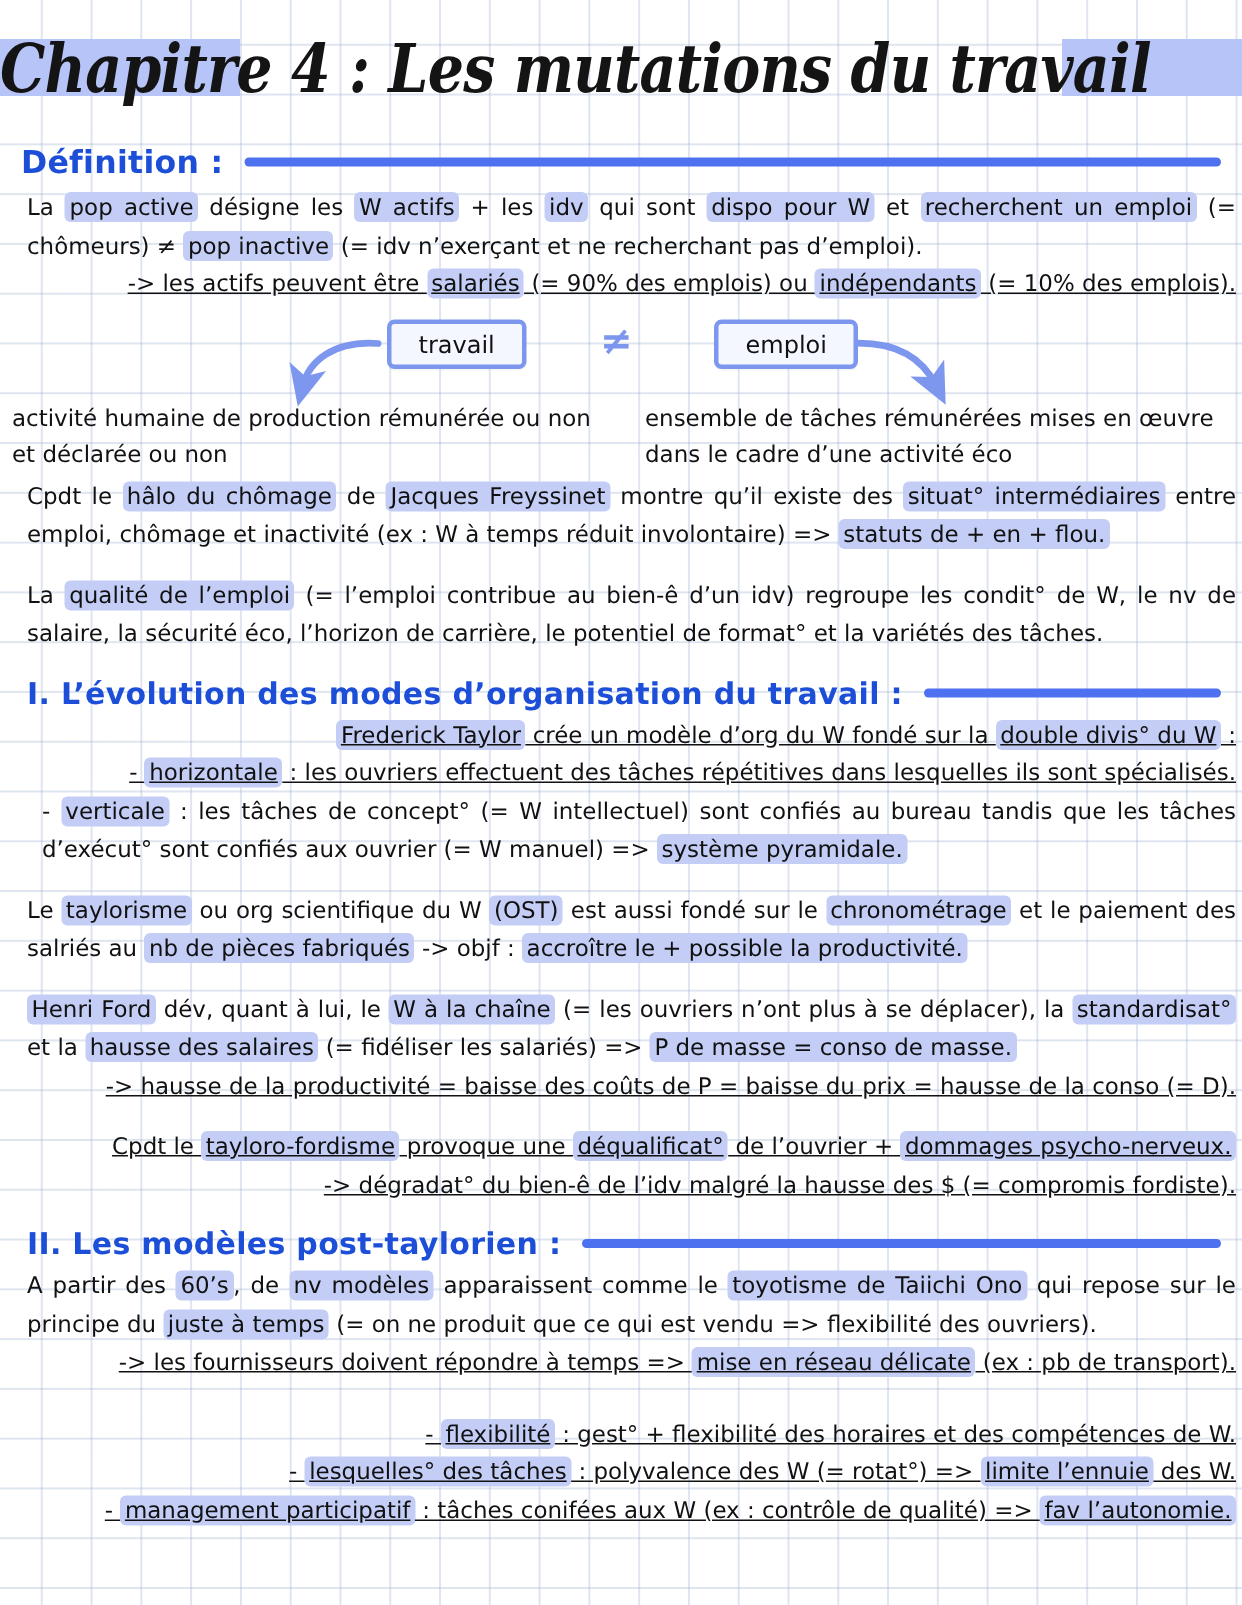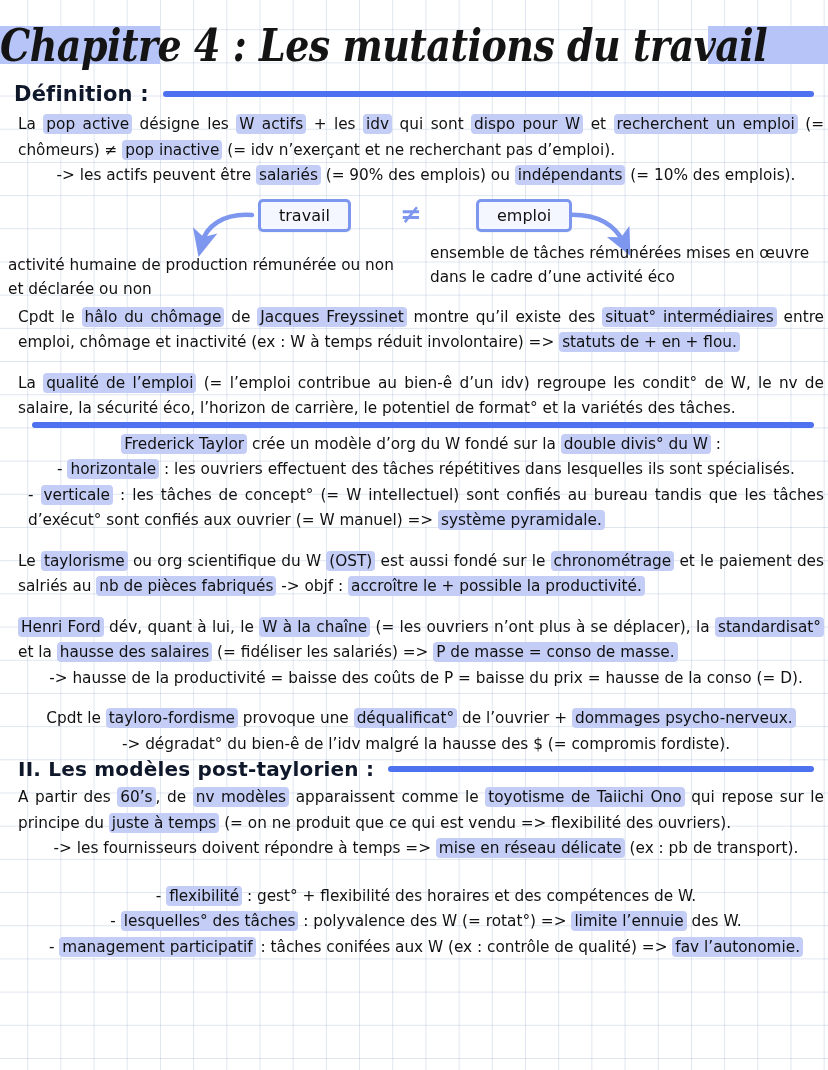--- a/index.html
+++ b/index.html
@@ -45,26 +45,26 @@
     font-size:38px;
     letter-spacing:-0.5px;
     color:#141414;
     white-space:nowrap;
     transform:scaleY(1.18);
   }
 
   
   .heading{
     display:flex;align-items:center;
-    color:#0f172a;
+    color:#1d4ed8;
     font-family:"DejaVu Sans", sans-serif;
     font-weight:bold;
     font-size:21px;
     padding-left:14px;
-    margin-bottom:4px;
+    margin-top:14px;margin-bottom:4px;
     letter-spacing:.2px;
     text-align:center;
   }
   .heading .h-text{white-space:nowrap;}
   .heading .rule{
     flex:1;height:6px;border-radius:3px;
     background:#4d71ef;
     margin-left:14px;margin-right:14px;
   }
   .heading.sub{font-size:20px;padding-left:18px;}
@@ -73,21 +73,21 @@
   .para{
     color:#111;
     font-size:15.3px;
     line-height:25.5px;
     padding:0 4px 0 18px;
     margin:0;
     text-align:justify;
     text-justify:inter-word;
   }
   .para.first{margin-top:6px;}
-  .para.nojust{text-align:center;}
+  .para.nojust{text-align:right;text-decoration:underline;}
   .para.indent{padding-left:28px;}
   .gap{height:15px;}
   .gap.lg{height:22px;}
 
   mark.hl{
     background:#c3cdf6;
     color:#111;
     padding:1px 3px;
     border-radius:4px;
     box-decoration-break:clone;
@@ -116,21 +116,21 @@
   .neq{
     position:absolute;left:400px;top:6px;
     font-size:26px;color:#7e97ee;font-weight:bold;
   }
   .dcap{
     position:absolute;
     font-size:15.3px;line-height:24px;color:#111;
     text-align:left;
   }
   .dcap.left{left:8px;top:60px;width:390px;}
-  .dcap.right{left:430px;top:48px;width:390px;}
+  .dcap.right{left:430px;top:60px;width:390px;}
   .arrowsvg{position:absolute;left:0;top:0;width:828px;height:112px;overflow:visible;}
 </style>
 </head>
 <body>
 
 <div id="grid"></div>
 
 <div id="page">
 
   <div class="title-row">
@@ -162,20 +162,21 @@
     <div class="dbox emploi">emploi</div>
     <div class="dcap left">activité humaine de production rémunérée ou non et déclarée ou non</div>
     <div class="dcap right">ensemble de tâches rémunérées mises en œuvre dans le cadre d’une activité éco</div>
   </div>
 
   <p class="para">Cpdt le <mark class="hl">hâlo du chômage</mark> de <mark class="hl">Jacques Freyssinet</mark> montre qu’il existe des <mark class="hl">situat° intermédiaires</mark> entre emploi, chômage et inactivité (ex : W à temps réduit involontaire) =&gt; <mark class="hl">statuts de + en + flou.</mark></p>
   <div class="gap"></div>
   <p class="para">La <mark class="hl">qualité de l’emploi</mark> (= l’emploi contribue au bien-ê d’un idv) regroupe les condit° de W, le nv de salaire, la sécurité éco, l’horizon de carrière, le potentiel de format° et la variétés des tâches.</p>
 
   <div class="heading sub">
+    <span class="h-text">I. L’évolution des modes d’organisation du travail :</span>
     <span class="rule"></span>
   </div>
 
   <p class="para nojust"><mark class="hl">Frederick Taylor</mark> crée un modèle d’org du W fondé sur la <mark class="hl">double divis° du W</mark> :</p>
   <p class="para indent nojust">- <mark class="hl">horizontale</mark> : les ouvriers effectuent des tâches répétitives dans lesquelles ils sont spécialisés.</p>
   <p class="para indent">- <mark class="hl">verticale</mark> : les tâches de concept° (= W intellectuel) sont confiés au bureau tandis que les tâches d’exécut° sont confiés aux ouvrier (= W manuel) =&gt; <mark class="hl">système pyramidale.</mark></p>
   <div class="gap"></div>
   <p class="para">Le <mark class="hl">taylorisme</mark> ou org scientifique du W <mark class="hl">(OST)</mark> est aussi fondé sur le <mark class="hl">chronométrage</mark> et le paiement des salriés au <mark class="hl">nb de pièces fabriqués</mark> -&gt; objf : <mark class="hl">accroître le + possible la productivité.</mark></p>
   <div class="gap"></div>
   <p class="para"><mark class="hl">Henri Ford</mark> dév, quant à lui, le <mark class="hl">W à la chaîne</mark> (= les ouvriers n’ont plus à se déplacer), la <mark class="hl">standardisat°</mark> et la <mark class="hl">hausse des salaires</mark> (= fidéliser les salariés) =&gt; <mark class="hl">P de masse = conso de masse.</mark></p>

